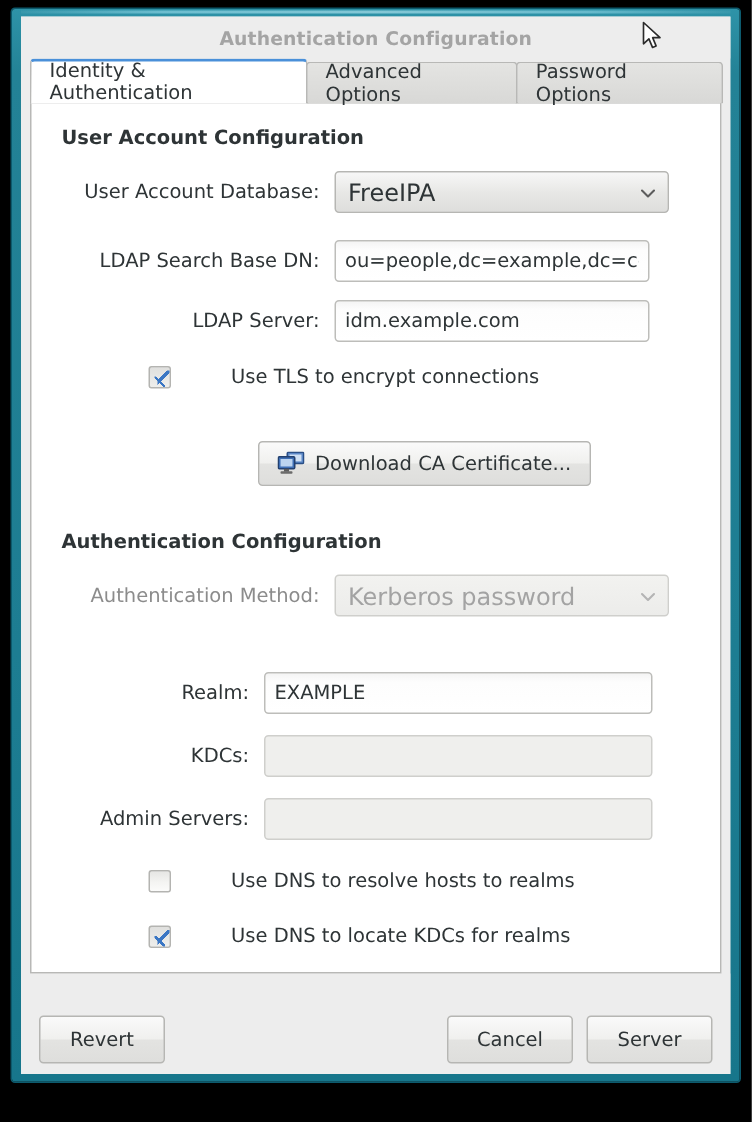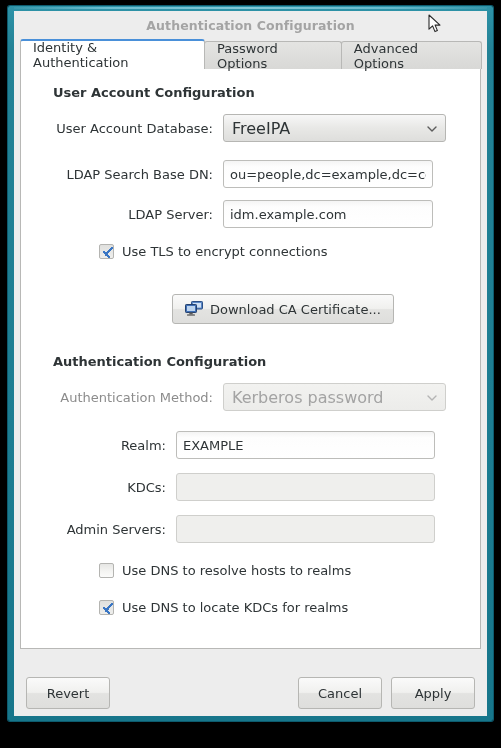--- a/index.html
+++ b/index.html
@@ -116,21 +116,21 @@
     overflow: hidden;
     padding: 14px 16px 10px 16px;
     box-sizing: border-box;
   }
 
   
   .section-title {
     font-size: 13px;
     font-weight: bold;
     color: #2e3436;
-    margin: 2px 0 14px 16px;
+    margin: 2px 0 14px 4px;
   }
   .section-title.second { margin-top: 30px; }
 
   .row {
     display: flex;
     align-items: center;
     margin-bottom: 12px;
   }
   .row-label {
     width: 186px;
@@ -198,20 +198,21 @@
     overflow: hidden;
     white-space: nowrap;
     text-overflow: clip;
   }
 
   
   .check-row {
     display: flex;
     align-items: flex-end;
     margin: 16px 0 0 62px;
+    gap: 32px;
   }
   .checkbox {
     width: 15px; height: 15px;
     flex: 0 0 15px;
     box-sizing: border-box;
     border: 1px solid #b4b4b1;
     border-radius: 2px;
     background: linear-gradient(to bottom, #e6e6e4 0%, #f4f4f2 55%, #fbfbfa 100%);
     margin-right: 8px;
     position: relative;
@@ -291,24 +292,24 @@
   <div class="titlebar">
     <div class="titlebar-title">Authentication Configuration</div>
   </div>
 
   <div class="notebook">
     <div class="tabstrip">
       <div class="tab active">
         <span>Identity &amp; Authentication</span>
       </div>
       <div class="tab">
+        <span>Advanced Options</span>
+      </div>
+      <div class="tab">
         <span>Password Options</span>
-      </div>
-      <div class="tab">
-        <span>Advanced Options</span>
       </div>
     </div>
 
     <div class="tab-page">
 
       <div class="section-title">User Account Configuration</div>
 
       <div class="row">
         <div class="row-label">User Account Database:</div>
         <div class="ctl">
@@ -371,21 +372,21 @@
             <span>Kerberos password</span>
             <span class="chev">
               <svg viewBox="0 0 10 10" width="10" height="10">
                   <path d="M1 3 L5 7 L9 3" fill="none" stroke="#b4b4b4" stroke-width="1.4" stroke-linecap="round" stroke-linejoin="round"></path>
                 </svg>
             </span>
           </div>
         </div>
       </div>
 
-      <div class="row" style="margin-top:20px;">
+      <div class="row" style="margin-top:37px;">
         <div class="row-label" style="width:139px;flex:0 0 139px;">Realm:</div>
         <div class="ctl">
           <div class="entry wide">
             <span class="entry-text">EXAMPLE</span>
           </div>
         </div>
       </div>
 
       <div class="row" style="margin-top:14px;">
         <div class="row-label" style="width:139px;flex:0 0 139px;">KDCs:</div>
@@ -415,21 +416,21 @@
         <span class="check-label">Use DNS to locate KDCs for realms</span>
       </div>
 
     </div>
   </div>
 
   <div class="action-area">
     <button class="btn">Revert</button>
     <div class="action-spacer"></div>
     <button class="btn btn-cancel">Cancel</button>
-    <button class="btn">Apply</button>
+    <button class="btn">Server</button>
   </div>
 
 </div>
 
 <div class="cursor">
   <svg viewBox="0 0 14 20" width="14" height="20">
     <path d="M1 1 L1 15.2 L4.6 11.9 L7 17.6 L9.4 16.6 L7.1 11.1 L12 11.1 Z" fill="#ffffff" stroke="#2b2b2b" stroke-width="1.1" stroke-linejoin="round"></path>
   </svg>
 </div>
 

